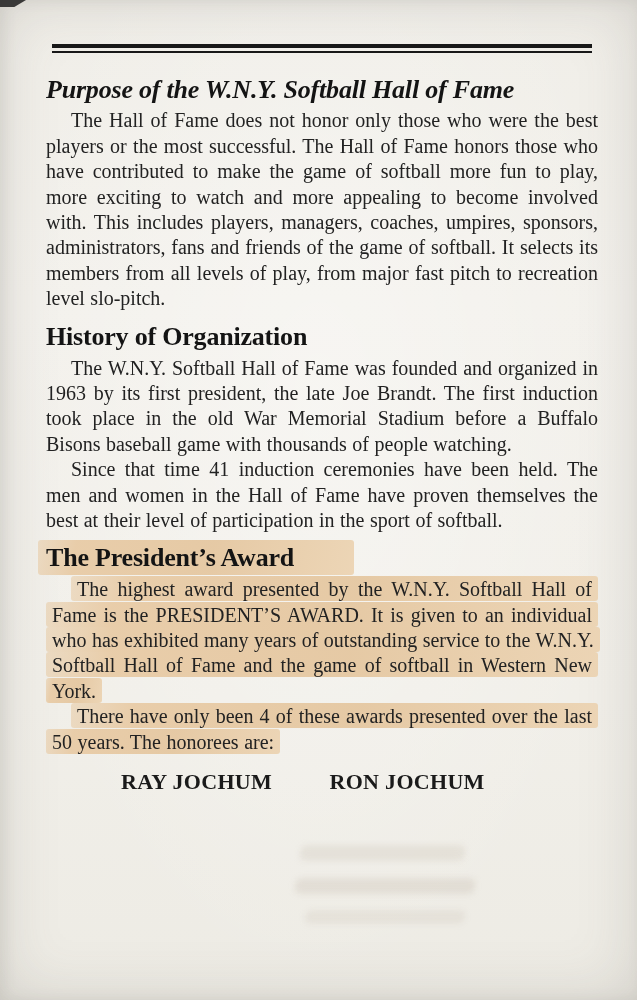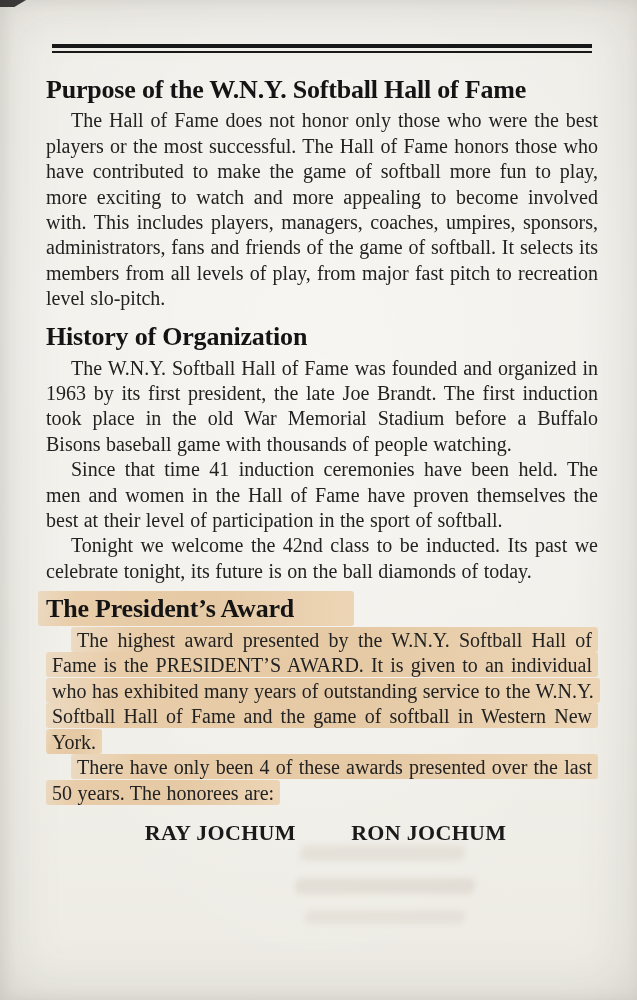--- a/index.html
+++ b/index.html
@@ -25,21 +25,21 @@
   .rule{margin:0 6px;}
   .rule .thick{height:4px;background:#181818;}
   .rule .thin{height:1.5px;background:#181818;}
   .rule .gap{height:3px;}
   .rule-top{margin-bottom:8px;}
   
   h1{
     font-size:26px;line-height:1.15;margin:10px 0 4px 0;
     font-weight:bold;color:#141414;letter-spacing:-0.2px;
   }
-  h1.tight{margin-top:14px;}
+  h1.tight{margin-top:14px;font-style:italic;}
   
   p{
     font-size:20px;line-height:25.4px;margin:0;
     text-align:justify;text-indent:25px;color:#222;
     word-spacing:0.5px;
   }
   
   .hl{
     background:linear-gradient(100deg, rgba(231,201,162,0.55) 0%, rgba(232,203,166,0.95) 12%, rgba(228,197,157,0.9) 55%, rgba(235,208,172,0.85) 100%);
     box-decoration-break:clone;
@@ -49,21 +49,21 @@
     font-family:Liberation Serif, serif;
   }
   h1 .hl{padding:3px 60px 3px 8px;margin-left:-8px;}
   
   .honorees{
     display:grid;grid-template-columns:1fr 1fr;
     padding:14px 70px 6px 75px;row-gap:16px;column-gap:10px;
   }
   .honoree{
     font-weight:bold;font-size:22px;letter-spacing:0.3px;
-    text-align:center;color:#1a1a1a;white-space:nowrap;
+    text-align:left;color:#1a1a1a;white-space:nowrap;
   }
   
   .ghost{
     position:absolute;border-radius:6px;
     background:rgba(150,128,104,0.12);
     filter:blur(3px);
     transform:skewX(-4deg);
     pointer-events:none;
   }
   .ghost.g1{left:300px;top:845px;width:165px;height:16px;}
@@ -87,21 +87,20 @@
     <div class="gap"></div>
     <div class="thin"></div>
   </div>
 
   <h1 class="tight">Purpose of the W.N.Y. Softball Hall of Fame</h1>
   <p>The Hall of Fame does not honor only those who were the best players or the most successful. The Hall of Fame honors those who have contributed to make the game of softball more fun to play, more exciting to watch and more appealing to become involved with. This includes players, managers, coaches, umpires, sponsors, administrators, fans and friends of the game of softball. It selects its members from all levels of play, from major fast pitch to recreation level slo-pitch.</p>
 
   <h1>History of Organization</h1>
   <p>The W.N.Y. Softball Hall of Fame was founded and organized in 1963 by its first president, the late Joe Brandt. The first induction took place in the old War Memorial Stadium before a Buffalo Bisons baseball game with thousands of people watching.</p>
   <p>Since that time 41 induction ceremonies have been held. The men and women in the Hall of Fame have proven themselves the best at their level of participation in the sport of softball.</p>
-  <p>Tonight we welcome the 42nd class to be inducted. Its past we celebrate tonight, its future is on the ball diamonds of today.</p>
 
   <h1><span class="hl">The President’s Award</span></h1>
   <p><span class="hl">The highest award presented by the W.N.Y. Softball Hall of Fame is the PRESIDENT’S AWARD. It is given to an individual who has exhibited many years of outstanding service to the W.N.Y. Softball Hall of Fame and the game of softball in Western New York.</span></p>
   <p><span class="hl">There have only been 4 of these awards presented over the last 50 years. The honorees are:</span></p>
 
   <div class="honorees">
     <div class="honoree">RAY JOCHUM</div>
     <div class="honoree">RON JOCHUM</div>
 
   </div>

